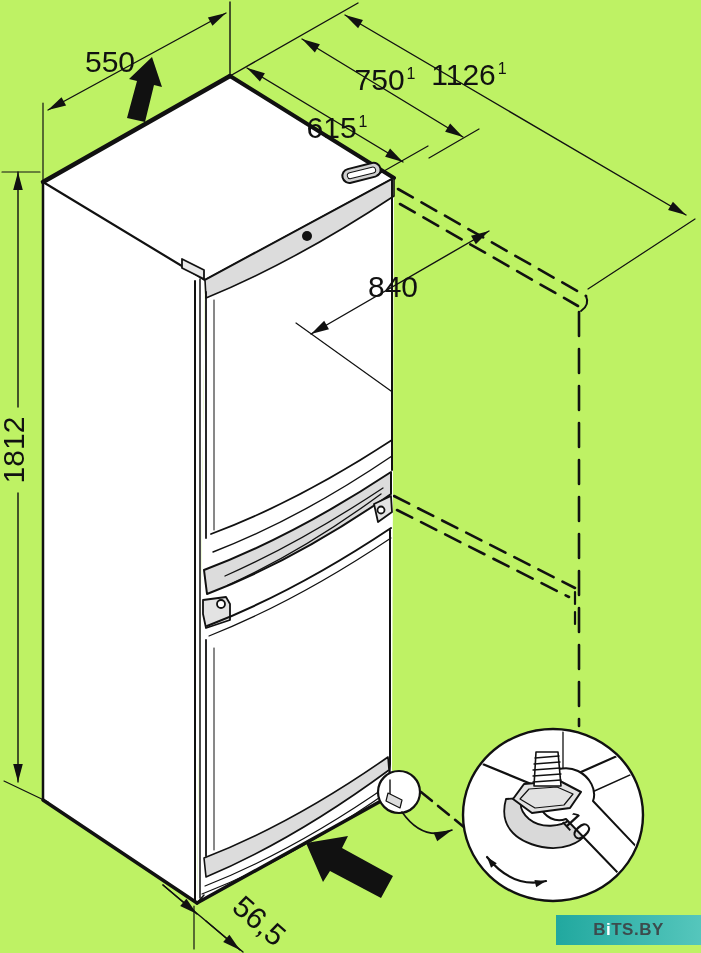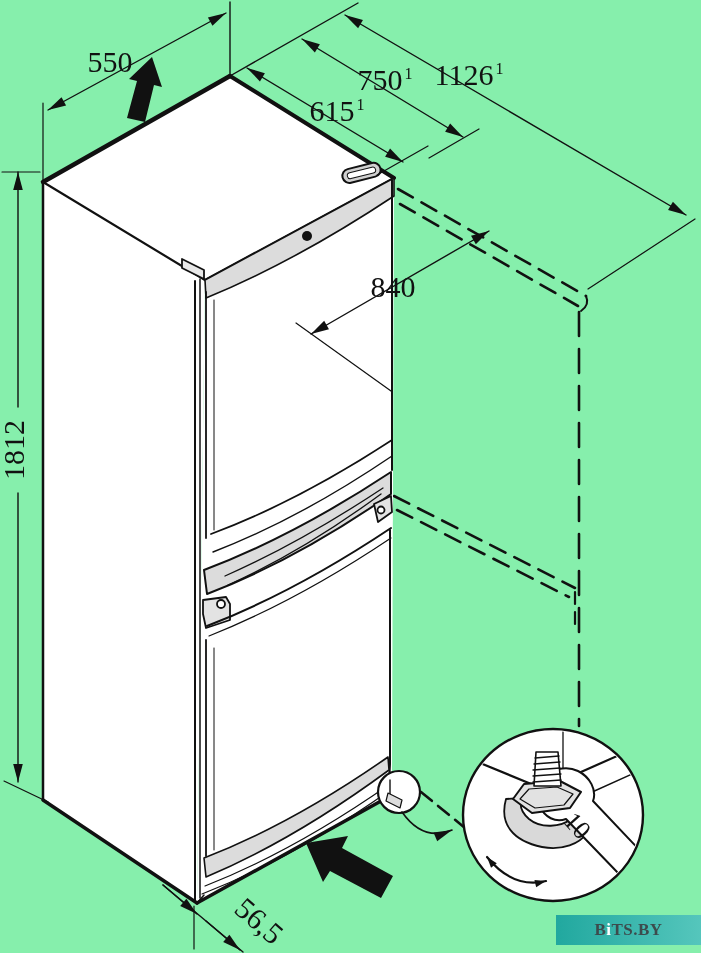--- a/index.html
+++ b/index.html
@@ -1,18 +1,18 @@
 <!DOCTYPE html>
 <html><head>
 <meta charset="utf-8">
 <style>
   html,body{margin:0;padding:0;background:#fff;}
   #stage{
-    position:relative;width:701px;height:953px;background:#86efac;
-    font-family:Liberation Serif, serif;color:#111;overflow:hidden;text-align:center;
+    position:relative;width:701px;height:953px;background:#bef264;
+    font-family:Liberation Sans, sans-serif;color:#111;overflow:hidden;text-align:center;
   }
   #drawing{position:absolute;left:0;top:0;}
   .dim-label{
     position:absolute;transform:translate(-50%,-50%);
     font-size:30px;line-height:1;color:#111;white-space:nowrap;
     letter-spacing:0px;
   }
   .dim-label sup{font-size:16px;margin-left:2px;}
   .rot-90{transform:translate(-50%,-50%) rotate(-90deg);}
   .rot-41{transform:translate(-50%,-50%) rotate(41deg);}
@@ -192,21 +192,21 @@
       <line x1="533" y1="770" x2="560" y2="768" stroke-width="1.3"></line>
       <line x1="533" y1="776" x2="561" y2="774" stroke-width="1.3"></line>
       <line x1="533" y1="782" x2="561" y2="780" stroke-width="1.3"></line>
 
       <path d="M487,857 Q513,889 546,881" stroke-width="2.2" marker-start="url(#ahs)" marker-end="url(#ahs)"></path>
     </g>
   </g>
 </svg>
 
 <div class="dim-label" style="left:110px;top:62px;"><span>550</span></div>
-<div class="dim-label" style="left:337px;top:111px;"><span>615</span><sup>1</sup></div>
+<div class="dim-label" style="left:337px;top:128px;"><span>615</span><sup>1</sup></div>
 <div class="dim-label" style="left:385px;top:80px;"><span>750</span><sup>1</sup></div>
 <div class="dim-label" style="left:469px;top:75px;"><span>1126</span><sup>1</sup></div>
 <div class="dim-label" style="left:393px;top:287px;"><span>840</span></div>
 <div class="dim-label rot-90" style="left:14px;top:450px;"><span>1812</span></div>
 <div class="dim-label rot-41" style="left:259px;top:921px;"><span>56,5</span></div>
 <div class="dim-label rot-48" style="left:577px;top:826px;"><span>10</span></div>
 
 <div class="watermark">
   <span class="wm-dark">B</span>
       <span class="wm-i">i</span>

